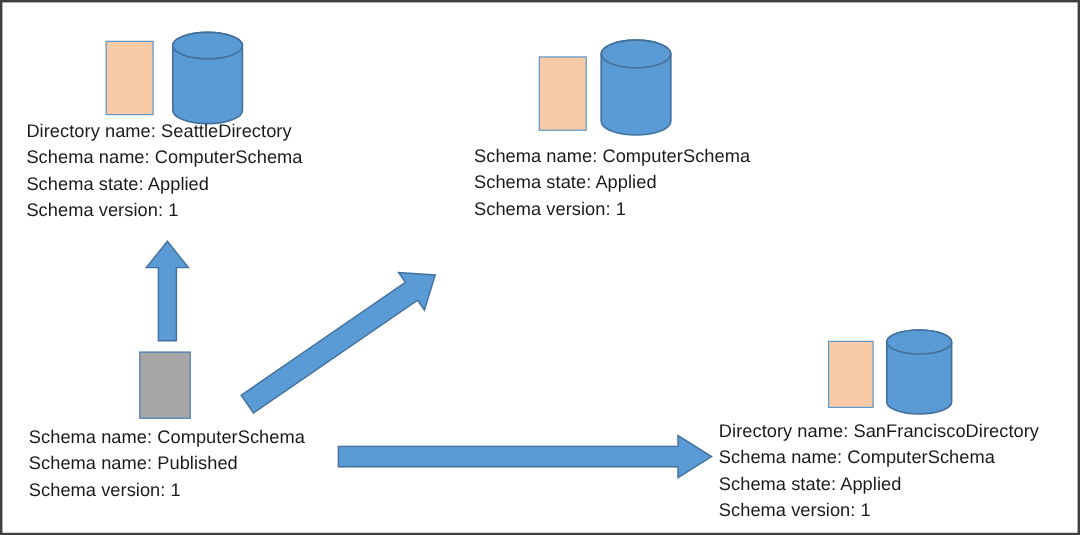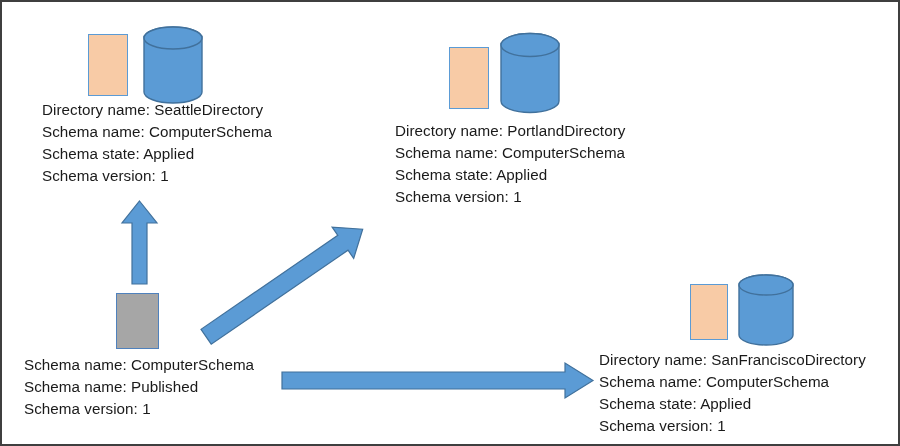--- a/index.html
+++ b/index.html
@@ -63,41 +63,40 @@
 
     <div class="shapes">
       <div class="doc-rect" style="left:86px; top:32px; width:40px; height:62px;"></div>
 
       <svg class="arrow-svg" style="left:140px; top:24px;" width="62" height="78" viewBox="0 0 62 78">
         <path d="M2,12 A29,11 0 0 1 60,12 L60,66 A29,11 0 0 1 2,66 Z" fill="#5B9BD5" stroke="#41719C" stroke-width="1.4"></path>
         <ellipse cx="31" cy="12" rx="29" ry="11" fill="#5B9BD5" stroke="#41719C" stroke-width="1.4"></ellipse>
       </svg>
     </div>
 
-    <div class="textblock" style="left:40px; top:97px;">
+    <div class="textblock" style="left:20px; top:97px;">
       <span class="line">Directory name: SeattleDirectory</span>
       <span class="line">Schema name: ComputerSchema</span>
       <span class="line">Schema state: Applied</span>
       <span class="line">Schema version: 1</span>
     </div>
   </div>
 
   <div class="node" style="left:0px; top:0px;">
 
     <div class="shapes">
       <div class="doc-rect" style="left:447px; top:45px; width:40px; height:62px;"></div>
 
       <svg class="arrow-svg" style="left:497px; top:30px;" width="62" height="82" viewBox="0 0 62 82">
         <path d="M2,13 A29,11.5 0 0 1 60,13 L60,69 A29,11.5 0 0 1 2,69 Z" fill="#5B9BD5" stroke="#41719C" stroke-width="1.4"></path>
         <ellipse cx="31" cy="13" rx="29" ry="11.5" fill="#5B9BD5" stroke="#41719C" stroke-width="1.4"></ellipse>
       </svg>
     </div>
 
     <div class="textblock" style="left:393px; top:118px;">
-      <span class="line">Directory name: PortlandDirectory</span>
       <span class="line">Schema name: ComputerSchema</span>
       <span class="line">Schema state: Applied</span>
       <span class="line">Schema version: 1</span>
     </div>
   </div>
 
   <div class="node" style="left:0px; top:0px;">
 
     <div class="shapes">
       <div class="doc-rect" style="left:688px; top:282px; width:38px; height:56px;"></div>

